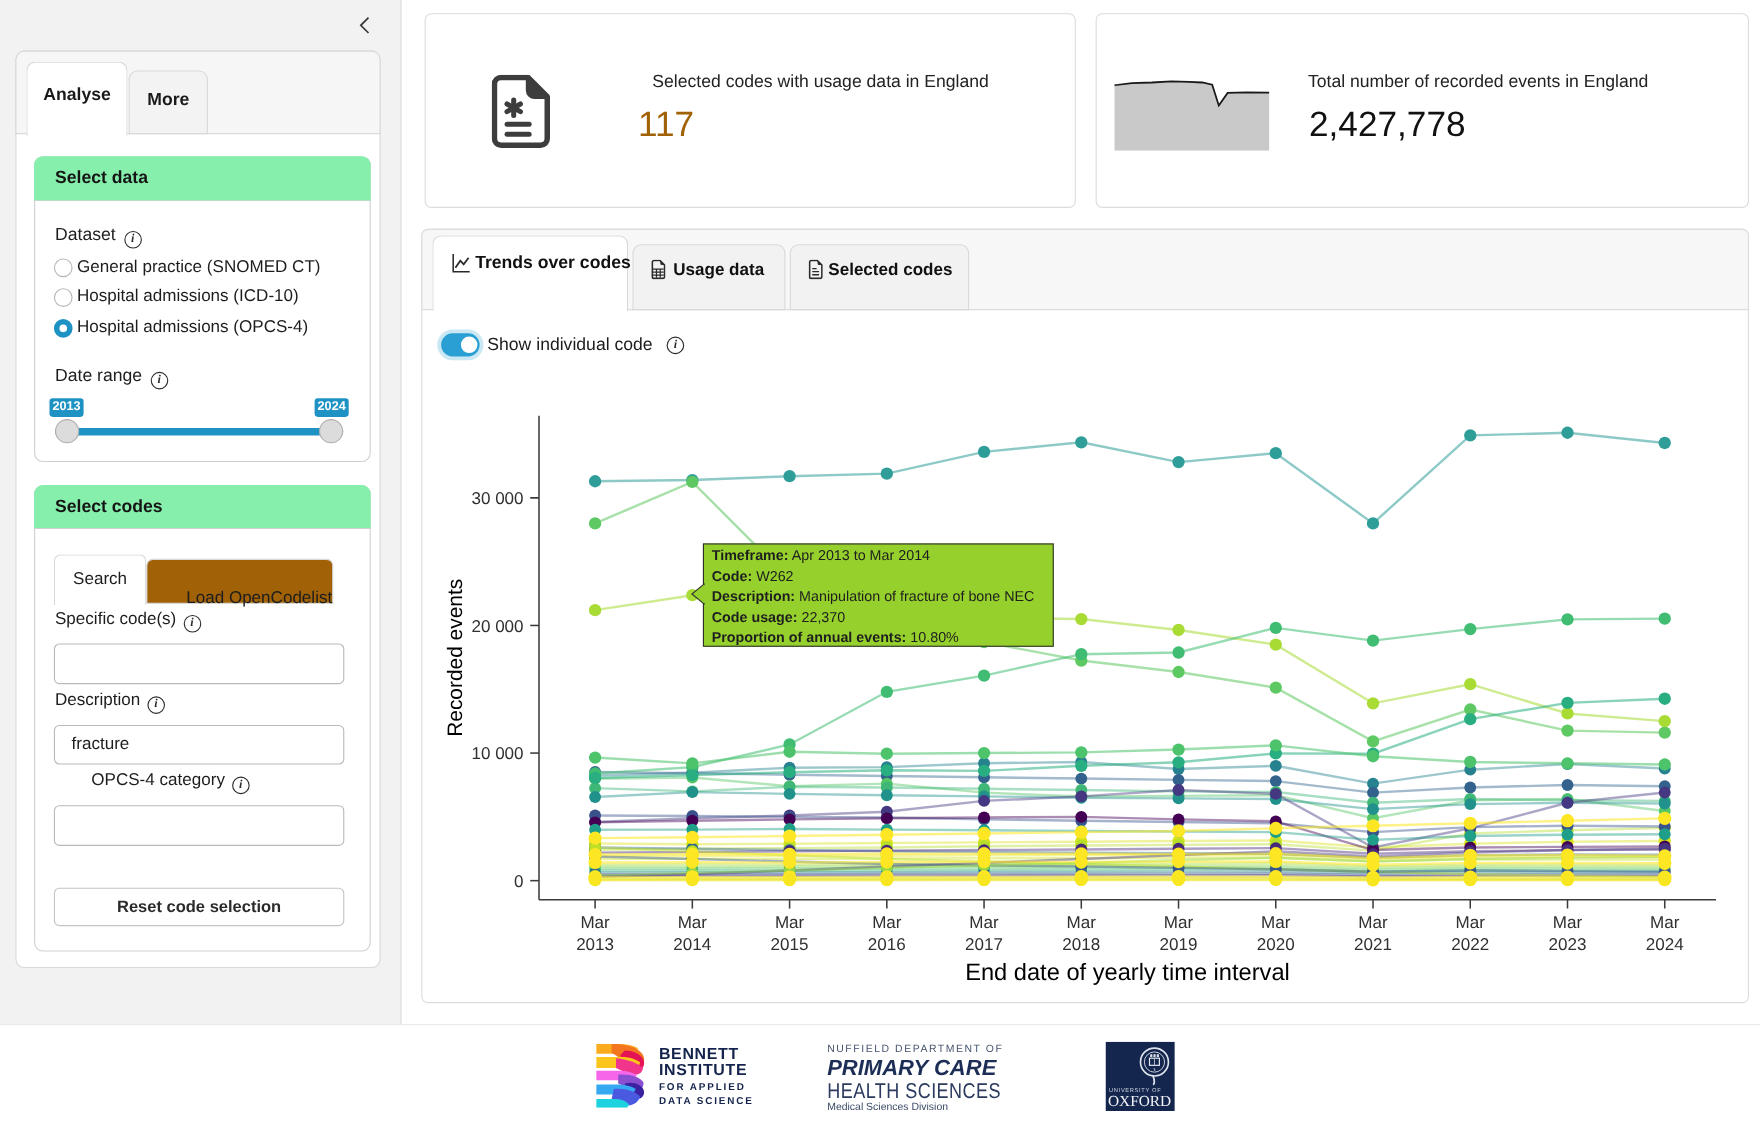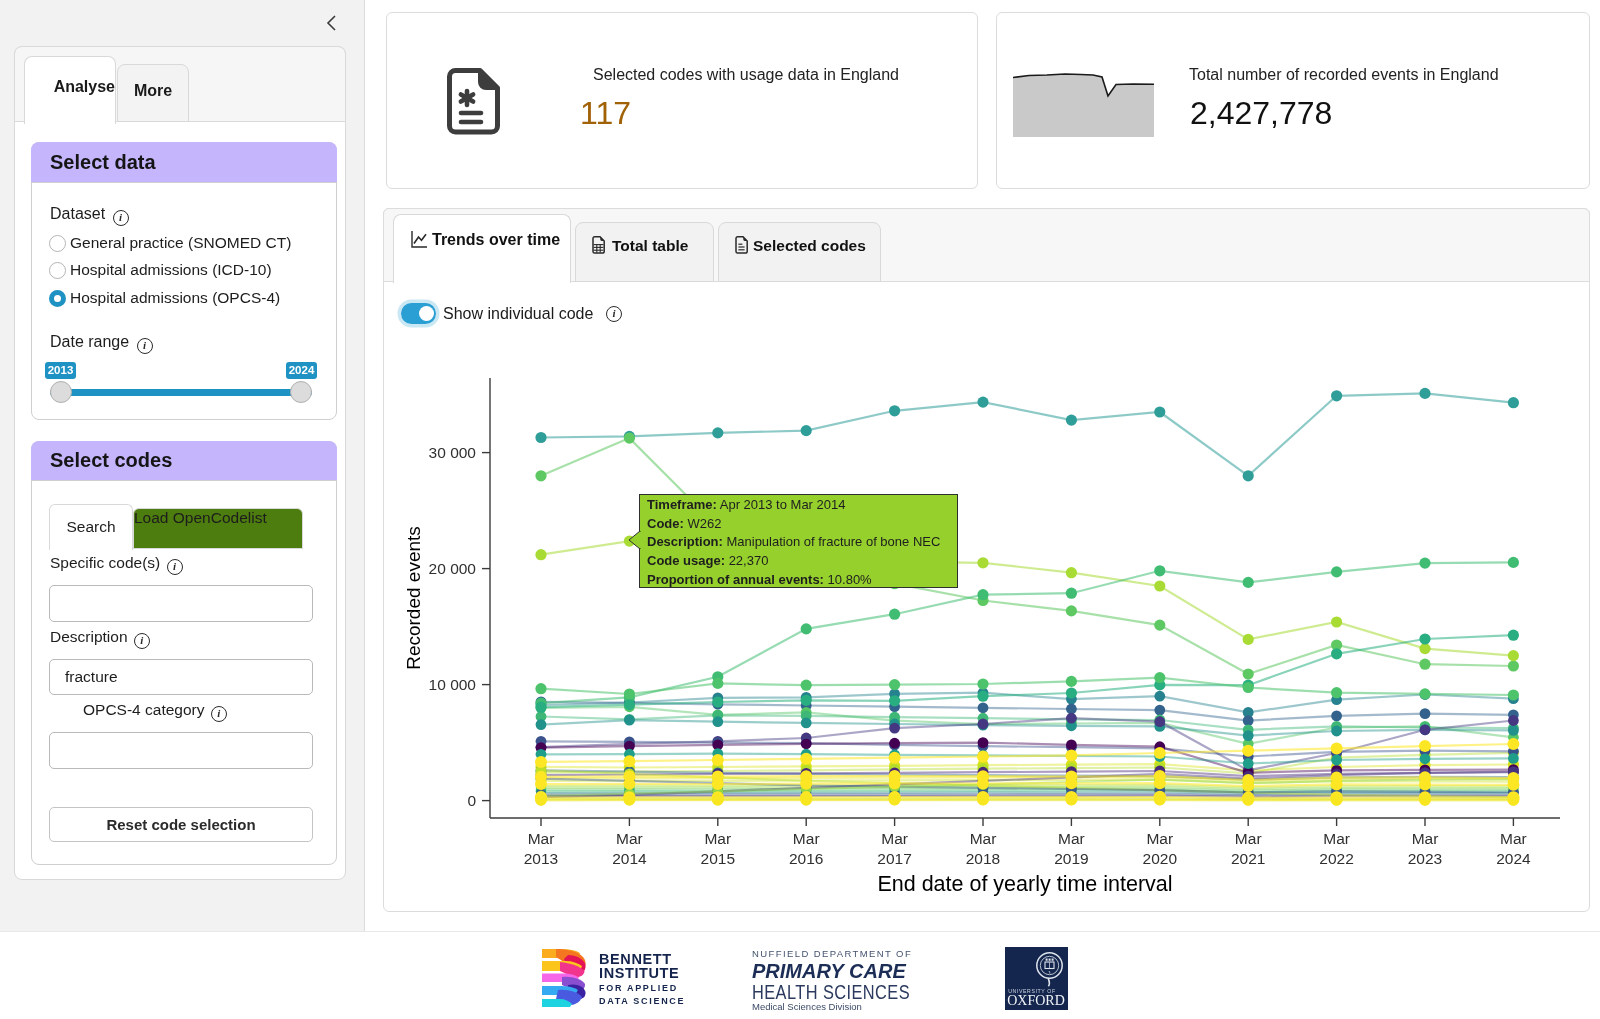--- a/index.html
+++ b/index.html
@@ -1,54 +1,54 @@
 <!DOCTYPE html>
 <html><head>
 <meta charset="utf-8">
 <style>
 * { margin:0; padding:0; box-sizing:border-box; }
 html,body { width:1600px; height:1019px; background:#fff; font-family:"Liberation Sans", sans-serif; overflow:hidden; }
 .abs { position:absolute; }
-.panelhead { background:#c4b5fd; border-bottom:1px solid #cfcfcf; border-radius:8px 8px 0 0; font-weight:bold; font-size:20px; color:#151515; display:flex; align-items:center; padding-left:19px; }
+.panelhead { background:#86efac; border-bottom:1px solid #cfcfcf; border-radius:8px 8px 0 0; font-weight:bold; font-size:16px; color:#151515; display:flex; align-items:center; padding-left:19px; }
 .ico { display:inline-block; width:16px; height:16px; border:1.3px solid #2b2b2b; border-radius:50%; font:italic bold 11px "Liberation Serif",serif; color:#2b2b2b; text-align:center; line-height:13px; vertical-align:-2px; }
 .inp { background:#fff; border:1.3px solid #b9b9b9; border-radius:5px; }
 .lbl { font-size:15.5px; color:#1d1d1d; }
 </style>
 </head>
 <body>
 
 <div class="abs" style="left:0;top:0;width:365px;height:931px;background:#f2f2f3;border-right:1px solid #dcdcdc;"></div>
 <svg class="abs" style="left:325px;top:14px;" width="14" height="18">
     <polyline points="10,2 3,9 10,16" fill="none" stroke="#3a3a3a" stroke-width="1.6"></polyline>
   </svg>
 
 <div class="abs" style="left:14px;top:46px;width:332px;height:834px;background:#fff;border:1px solid #d9d9d9;border-radius:8px;"></div>
 <div class="abs" style="left:14px;top:46px;width:332px;height:76px;background:#f6f6f6;border:1px solid #d9d9d9;border-radius:8px 8px 0 0;"></div>
 <div class="abs" style="left:117px;top:64px;width:72px;height:58px;background:#f3f3f4;border:1px solid #d9d9d9;border-radius:8px 8px 0 0;text-align:center;font-weight:bold;font-size:16px;color:#1a1a1a;padding-top:17px;">More</div>
-<div class="abs" style="left:24px;top:56px;width:92px;height:68px;background:#fff;border:1px solid #d9d9d9;border-bottom:none;border-radius:8px 8px 0 0;text-align:right;font-weight:bold;font-size:16px;color:#1a1a1a;padding-top:21px;">Analyse</div>
+<div class="abs" style="left:24px;top:56px;width:92px;height:68px;background:#fff;border:1px solid #d9d9d9;border-bottom:none;border-radius:8px 8px 0 0;text-align:center;font-weight:bold;font-size:16px;color:#1a1a1a;padding-top:21px;">Analyse</div>
 
 <div class="abs" style="left:31px;top:142px;width:306px;height:278px;background:#fff;border:1px solid #cfcfcf;border-radius:8px;"></div>
 <div class="abs panelhead" style="left:31px;top:142px;width:306px;height:41px;">Select data</div>
 <div class="abs lbl" style="left:50px;top:205px;font-size:16px;">Dataset <span class="ico" style="margin-left:3px;">i</span></div>
 <div class="abs" style="left:49px;top:235px;width:17px;height:17px;border-radius:50%;border:1.6px solid #b5b5b5;background:#fff;"></div>
 <div class="abs lbl" style="left:70px;top:234px;">General practice (SNOMED CT)</div>
 <div class="abs" style="left:49px;top:262px;width:17px;height:17px;border-radius:50%;border:1.6px solid #b5b5b5;background:#fff;"></div>
 <div class="abs lbl" style="left:70px;top:261px;">Hospital admissions (ICD-10)</div>
 <div class="abs" style="left:49px;top:290px;width:17px;height:17px;border-radius:50%;border:5px solid #1f92c4;background:#fff;"></div>
 <div class="abs lbl" style="left:70px;top:289px;">Hospital admissions (OPCS-4)</div>
 <div class="abs lbl" style="left:50px;top:333px;font-size:16px;">Date range <span class="ico" style="margin-left:3px;">i</span></div>
 <div class="abs" style="left:45px;top:362px;width:31px;height:17px;background:#1f92c4;border-radius:3px;color:#fff;font-size:11.5px;font-weight:bold;text-align:center;line-height:17px;">2013</div>
 <div class="abs" style="left:286px;top:362px;width:31px;height:17px;background:#1f92c4;border-radius:3px;color:#fff;font-size:11.5px;font-weight:bold;text-align:center;line-height:17px;">2024</div>
 <div class="abs" style="left:50px;top:389px;width:262px;height:7px;background:#1f92c4;border-radius:4px;"></div>
 <div class="abs" style="left:50px;top:381px;width:22px;height:22px;border-radius:50%;background:#dcdcdc;border:1px solid #b0b0b0;"></div>
 <div class="abs" style="left:290px;top:381px;width:22px;height:22px;border-radius:50%;background:#dcdcdc;border:1px solid #b0b0b0;"></div>
 
 <div class="abs" style="left:31px;top:441px;width:306px;height:424px;background:#fff;border:1px solid #cfcfcf;border-radius:8px;"></div>
 <div class="abs panelhead" style="left:31px;top:441px;width:306px;height:40px;">Select codes</div>
-<div class="abs" style="left:133px;top:508px;width:170px;height:41px;background:#4d7c0f;border:1px solid #d9d9d9;border-radius:6px 6px 0 0;text-align:left;font-size:15.5px;color:#1d1d1d;padding-top:0;">Load OpenCodelist</div>
+<div class="abs" style="left:133px;top:508px;width:170px;height:41px;background:#a16207;border:1px solid #d9d9d9;border-radius:6px 6px 0 0;text-align:right;font-size:15.5px;color:#1d1d1d;padding-top:26px;">Load OpenCodelist</div>
 <div class="abs" style="left:49px;top:504px;width:84px;height:46px;background:#fff;border:1px solid #d9d9d9;border-bottom:none;border-radius:6px 6px 0 0;text-align:center;font-size:15.5px;color:#1d1d1d;padding-top:13px;">Search</div>
 <div class="abs lbl" style="left:50px;top:554px;">Specific code(s) <span class="ico" style="margin-left:2px;">i</span></div>
 <div class="abs inp" style="left:49px;top:585px;width:264px;height:37px;"></div>
 <div class="abs lbl" style="left:50px;top:628px;">Description <span class="ico" style="margin-left:2px;">i</span></div>
 <div class="abs inp" style="left:49px;top:659px;width:264px;height:36px;font-size:15.5px;color:#1d1d1d;line-height:34px;padding-left:15px;">fracture</div>
 <div class="abs lbl" style="left:36px;top:701px;margin-left:47px;">OPCS-4 category <span class="ico" style="margin-left:2px;">i</span></div>
 <div class="abs inp" style="left:49px;top:732px;width:264px;height:37px;"></div>
 <div class="abs" style="left:49px;top:807px;width:264px;height:35px;background:#fff;border:1.3px solid #c4c4c4;border-radius:5px;text-align:center;font-weight:bold;font-size:15px;color:#2b2b2b;line-height:33px;">Reset code selection</div>
 
 <div class="abs" style="left:386px;top:12px;width:592px;height:177px;background:#fff;border:1px solid #dcdcdc;border-radius:6px;"></div>
@@ -75,33 +75,33 @@
 
 <div class="abs" style="left:383px;top:208px;width:1207px;height:704px;background:#fff;border:1px solid #dcdcdc;border-radius:6px;"></div>
 <div class="abs" style="left:383px;top:208px;width:1207px;height:74px;background:#f7f7f8;border:1px solid #dcdcdc;border-radius:6px 6px 0 0;"></div>
 <div class="abs" style="left:575px;top:222px;width:139px;height:60px;background:#f2f2f3;border:1px solid #d9d9d9;border-radius:8px 8px 0 0;"></div>
 <div class="abs" style="left:718px;top:222px;width:163px;height:60px;background:#f2f2f3;border:1px solid #d9d9d9;border-radius:8px 8px 0 0;"></div>
 <div class="abs" style="left:393px;top:214px;width:178px;height:69px;background:#fff;border:1px solid #d9d9d9;border-bottom:none;border-radius:8px 8px 0 0;"></div>
 <svg class="abs" style="left:410px;top:230px;" width="18" height="19" viewBox="0 0 18 19">
  <polyline points="2,1 2,17 17,17" fill="none" stroke="#2a2a2a" stroke-width="1.4"></polyline>
  <polyline points="4,13.5 8.5,7 11.5,10.3 16,4.3" fill="none" stroke="#2a2a2a" stroke-width="1.6"></polyline>
 </svg>
-<div class="abs" style="left:432px;top:231px;font-weight:bold;font-size:16px;color:#111;">Trends over time</div>
+<div class="abs" style="left:432px;top:231px;font-weight:bold;font-size:16px;color:#111;">Trends over codes</div>
 <svg class="abs" style="left:592px;top:236px;" width="13" height="18" viewBox="0 0 13 18">
  <path d="M2.6 0.8 h5.4 l4.2 4.2 V15.5 a1.6 1.6 0 0 1 -1.6 1.6 H2.6 A1.6 1.6 0 0 1 1 15.5 V2.4 A1.6 1.6 0 0 1 2.6 0.8 Z" fill="none" stroke="#2a2a2a" stroke-width="1.5"></path>
  <path d="M8.3 0.8 V3.6 a1.4 1.4 0 0 0 1.4 1.4 H12.2 Z" fill="#2a2a2a"></path>
  <g stroke="#2a2a2a" stroke-width="1.1">
   <line x1="1.6" y1="8.6" x2="11.4" y2="8.6"></line>
       <line x1="1.6" y1="11.4" x2="11.4" y2="11.4"></line>
       <line x1="1.6" y1="14.2" x2="11.4" y2="14.2"></line>
   <line x1="4.8" y1="8.6" x2="4.8" y2="16.6"></line>
       <line x1="8.2" y1="8.6" x2="8.2" y2="16.6"></line>
  </g>
 </svg>
-<div class="abs" style="left:612px;top:236.5px;font-weight:bold;font-size:15.5px;color:#111;">Total table</div>
+<div class="abs" style="left:612px;top:236.5px;font-weight:bold;font-size:15.5px;color:#111;">Usage data</div>
 <svg class="abs" style="left:735px;top:236px;" width="13" height="18" viewBox="0 0 13 18">
  <path d="M2.6 0.8 h5.4 l4.2 4.2 V15.5 a1.6 1.6 0 0 1 -1.6 1.6 H2.6 A1.6 1.6 0 0 1 1 15.5 V2.4 A1.6 1.6 0 0 1 2.6 0.8 Z" fill="none" stroke="#2a2a2a" stroke-width="1.5"></path>
  <path d="M8.3 0.8 V3.6 a1.4 1.4 0 0 0 1.4 1.4 H12.2 Z" fill="#2a2a2a"></path>
  <g stroke="#2a2a2a" stroke-width="1.2">
   <line x1="3.4" y1="8.2" x2="7.4" y2="8.2"></line>
       <line x1="3.4" y1="11" x2="9.6" y2="11"></line>
       <line x1="3.4" y1="13.8" x2="9.6" y2="13.8"></line>
  </g>
 </svg>
 <div class="abs" style="left:753px;top:236.5px;font-weight:bold;font-size:15.5px;color:#111;">Selected codes</div>

